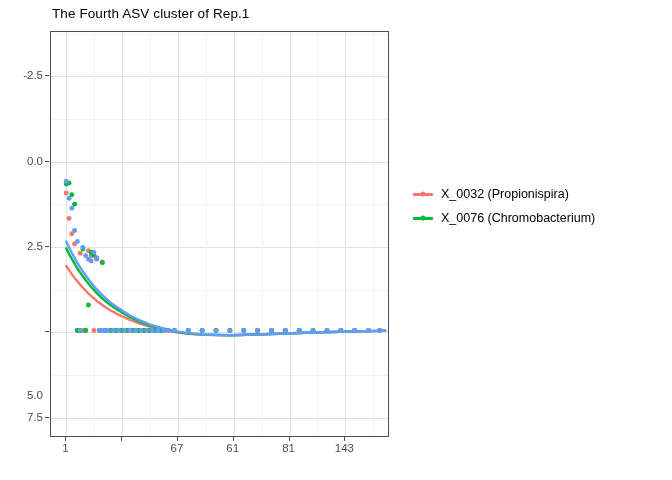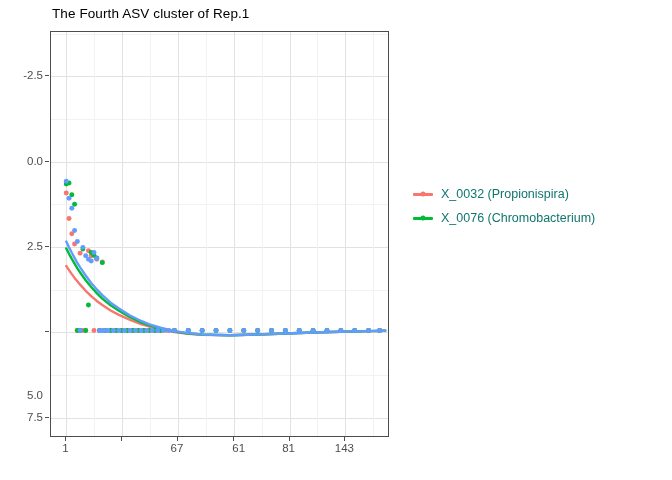--- a/index.html
+++ b/index.html
@@ -41,21 +41,21 @@
                 font-size:12px;color:#000;}
 
   
   #legend{position:absolute;left:411px;top:182px;width:255px;}
   #legend-title{font-size:17px;color:#000;margin:0 0 9px 1px;}
   .legend-item{display:flex;align-items:center;height:24px;}
   .legend-key{width:24px;height:24px;position:relative;flex:0 0 24px;margin-right:6px;}
   .legend-key .klin{position:absolute;left:2px;right:2px;top:11px;height:2.6px;border-radius:1px;}
   .legend-key .kpt{position:absolute;left:50%;top:50%;width:5px;height:5px;border-radius:50%;
                    transform:translate(-50%,-50%);}
-  .legend-label{font-size:12.5px;color:#0f766e;white-space:nowrap;}
+  .legend-label{font-size:12.5px;color:#000000;white-space:nowrap;}
 </style>
 </head>
 <body>
 
 <div id="root">
 
   <div id="chart-title">The Fourth ASV cluster of Rep.1</div>
 
   <div id="panel">
     <div id="grid">
@@ -249,21 +249,21 @@
       <div class="xtick-mark" style="left: 71.1481px;"></div>
       <div class="xtick-mark" style="left: 126.951px;"></div>
       <div class="xtick-mark" style="left: 182.753px;"></div>
       <div class="xtick-mark" style="left: 238.556px;"></div>
       <div class="xtick-mark" style="left: 294.358px;"></div>
     </div>
   <div id="x-tick-labels">
       <div class="xtick-label" style="left: 15.3457px;">1</div>
       <div class="xtick-label" style="left: 71.1481px; margin-top: 48px;">21</div>
       <div class="xtick-label" style="left: 126.951px;">67</div>
-      <div class="xtick-label" style="left: 182.753px; margin-left: 6px;">61</div>
+      <div class="xtick-label" style="left: 182.753px;">61</div>
       <div class="xtick-label" style="left: 238.556px;">81</div>
       <div class="xtick-label" style="left: 294.358px;">143</div>
     </div>
 
 
   <div id="legend">
     <div id="legend-items">
         <div class="legend-item">
           <span class="legend-key">
             <span class="klin" style="background: rgb(248, 118, 109);"></span>

